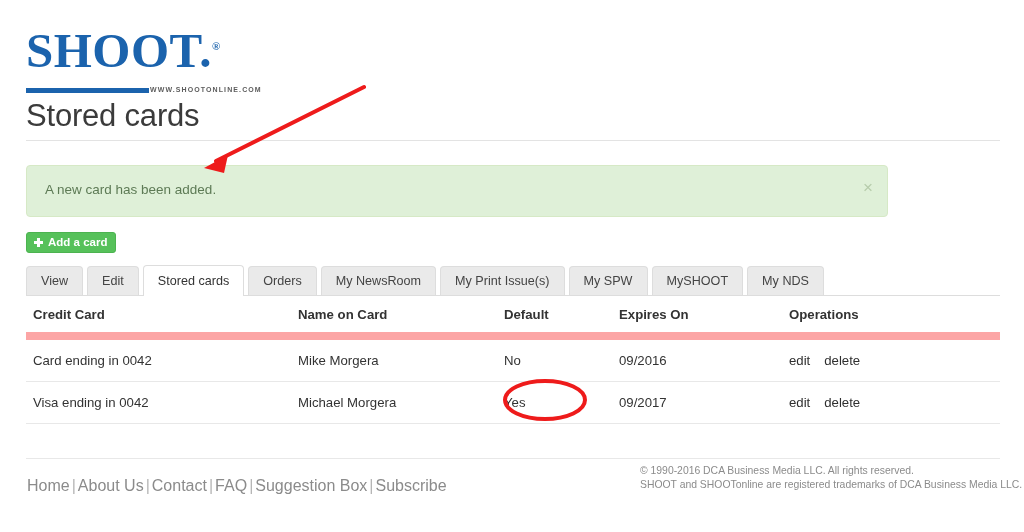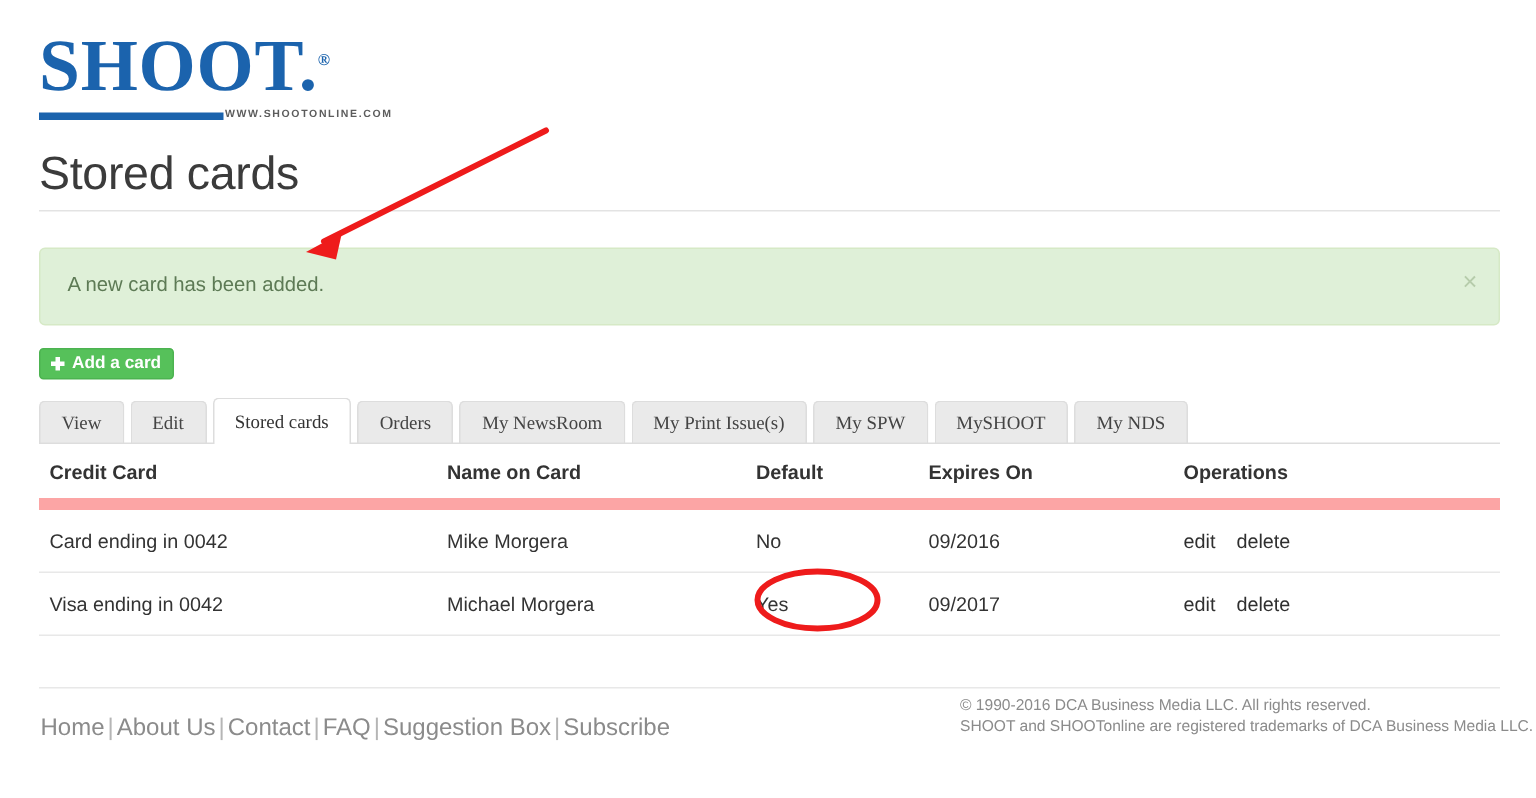--- a/index.html
+++ b/index.html
@@ -24,21 +24,21 @@
   .logo-wrap {
     position: absolute;
     left: 26px;
     top: 12px;
     width: 218px;
   }
   .logo-text {
     font-family: "Liberation Serif", serif;
     font-size: 49px;
     font-weight: 700;
-    line-height: 56px;
+    line-height: 68px;
     letter-spacing: 0.5px;
     color: #1b63ad;
     white-space: nowrap;
   }
   .logo-reg {
     font-size: 11px;
     vertical-align: super;
     font-weight: 700;
   }
   .logo-under {
@@ -82,21 +82,21 @@
     width: 974px;
     height: 1px;
     background: #e3e3e3;
   }
 
   
   .alert {
     position: absolute;
     left: 26px;
     top: 165px;
-    width: 974px;
+    width: 862px;
     height: 52px;
     background: #dff0d8;
     border: 1px solid #d6e9c6;
     border-radius: 4px;
   }
   .alert-text {
     position: absolute;
     left: 18px;
     top: 16px;
     font-size: 13.5px;
@@ -148,22 +148,21 @@
   .plus-icon::after  { left: 0; top: 3px; width: 9px; height: 3px; }
 
   
   .tabs {
     position: absolute;
     left: 26px;
     top: 265px;
     width: 974px;
     height: 31px;
     display: flex;
-    align-items: flex-end;
-    font-family: Liberation Serif, serif;
+    align-items: center;
   }
   .tab {
     height: 29px;
     margin-right: 4px;
     padding: 0 14px;
     background: #eaeaea;
     border: 1px solid #dddddd;
     border-bottom: none;
     border-radius: 4px 4px 0 0;
     font-size: 12.6px;

